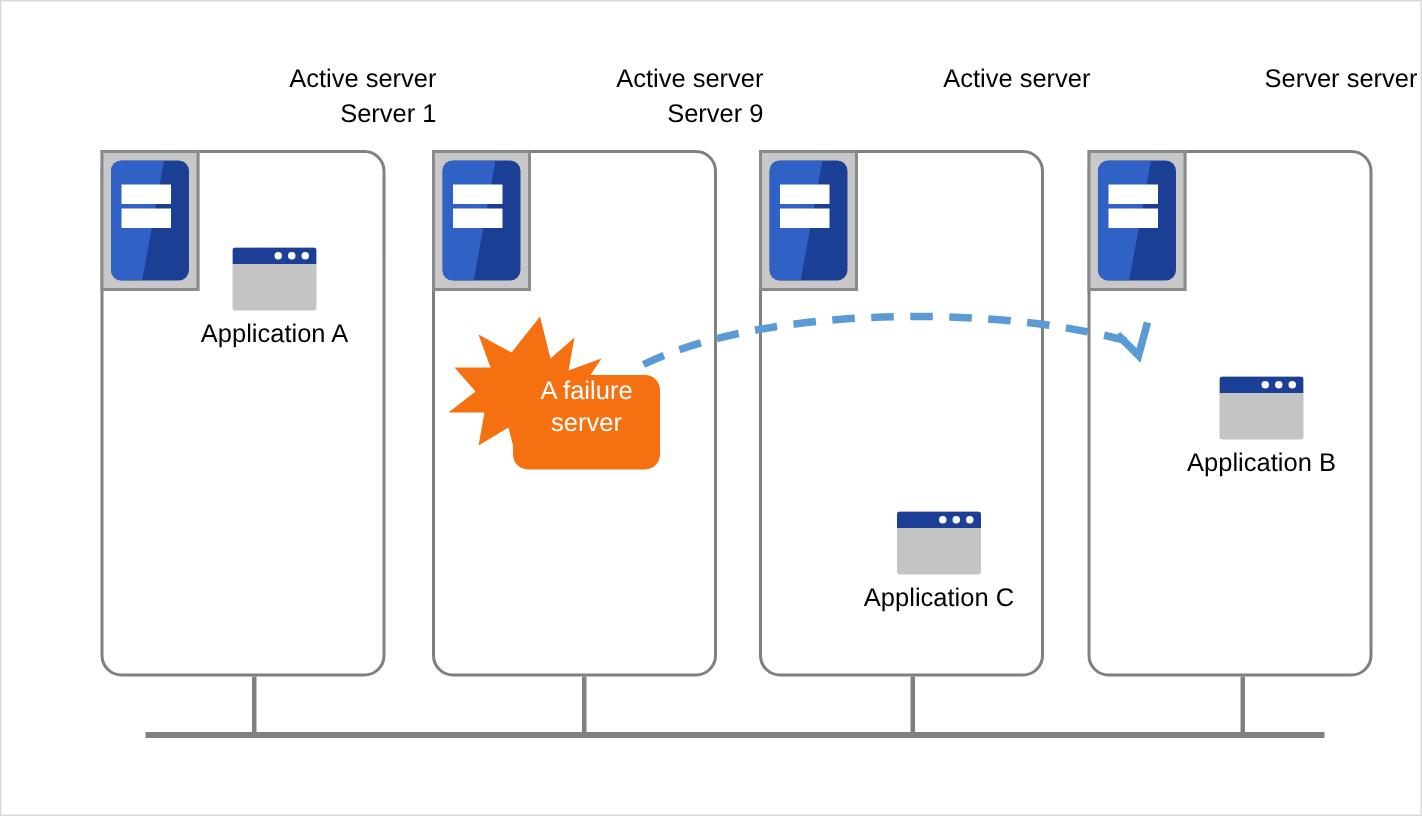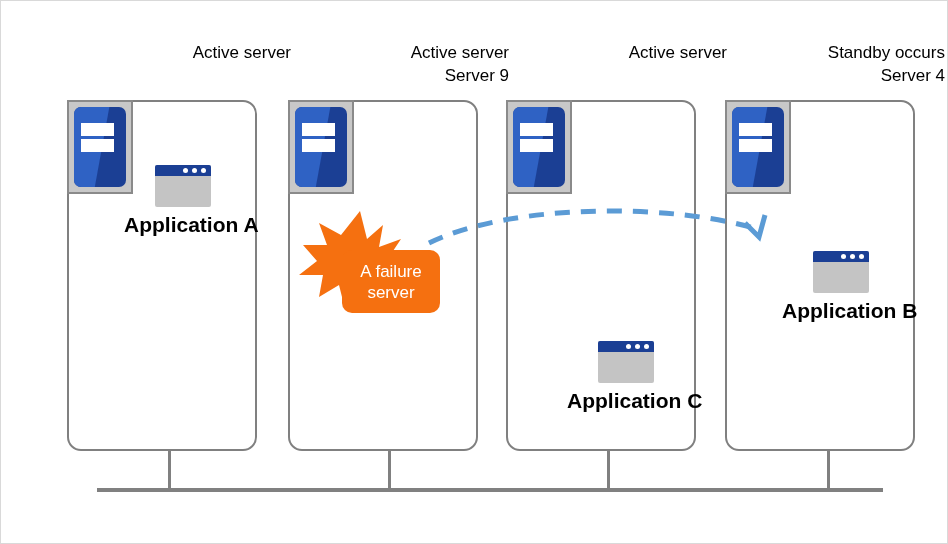--- a/index.html
+++ b/index.html
@@ -101,24 +101,23 @@
     height: 5px;
     border-radius: 50%;
     background: #ffffff;
   }
   .app-icon .dot.d1 { right: 23px; }
   .app-icon .dot.d2 { right: 14px; }
   .app-icon .dot.d3 { right: 5px; }
   .app-label {
     margin-top: 6px;
     text-align: center;
-    font-size: 21px;
+    font-size: 17px;
     color: #000000;
     white-space: nowrap;
-    font-weight: bold;
   }
 
   
   .burst {
     position: absolute;
     left: 296px;
     top: 208px;
     width: 108px;
     height: 104px;
   }
@@ -130,21 +129,20 @@
     height: 63px;
     background: #f57010;
     border-radius: 10px;
     color: #ffffff;
     font-size: 17px;
     line-height: 21px;
     text-align: center;
     display: flex;
     flex-direction: column;
     align-items: center;
-    justify-content: center;
   }
 
   
   .bus-line {
     position: absolute;
     left: 96px;
     top: 487px;
     width: 786px;
     height: 4px;
     background: #808080;
@@ -165,31 +163,31 @@
     pointer-events: none;
   }
 </style>
 </head>
 <body>
 
 <div id="canvas">
 
   <div class="col-header" style="left:70px; top:40px;">
     <span class="role">Active server</span>
+    <span class="name">Server 1</span>
   </div>
   <div class="col-header" style="left:288px; top:40px;">
     <span class="role">Active server</span>
     <span class="name">Server 9</span>
   </div>
   <div class="col-header" style="left:506px; top:40px;">
     <span class="role">Active server</span>
   </div>
   <div class="col-header" style="left:724px; top:40px;">
-    <span class="role">Standby occurs</span>
-    <span class="name">Server 4</span>
+    <span class="role">Server server</span>
   </div>
 
   <div class="server-box" style="left:66px;  top:99px; width:190px; height:351px;"></div>
   <div class="server-box" style="left:287px; top:99px; width:190px; height:351px;"></div>
   <div class="server-box" style="left:505px; top:99px; width:190px; height:351px;"></div>
   <div class="server-box" style="left:724px; top:99px; width:190px; height:351px;"></div>
 
   <div class="server-icon" style="left:66px;  top:99px;">
     <div class="chassis">
         <div class="bar b1"></div>

